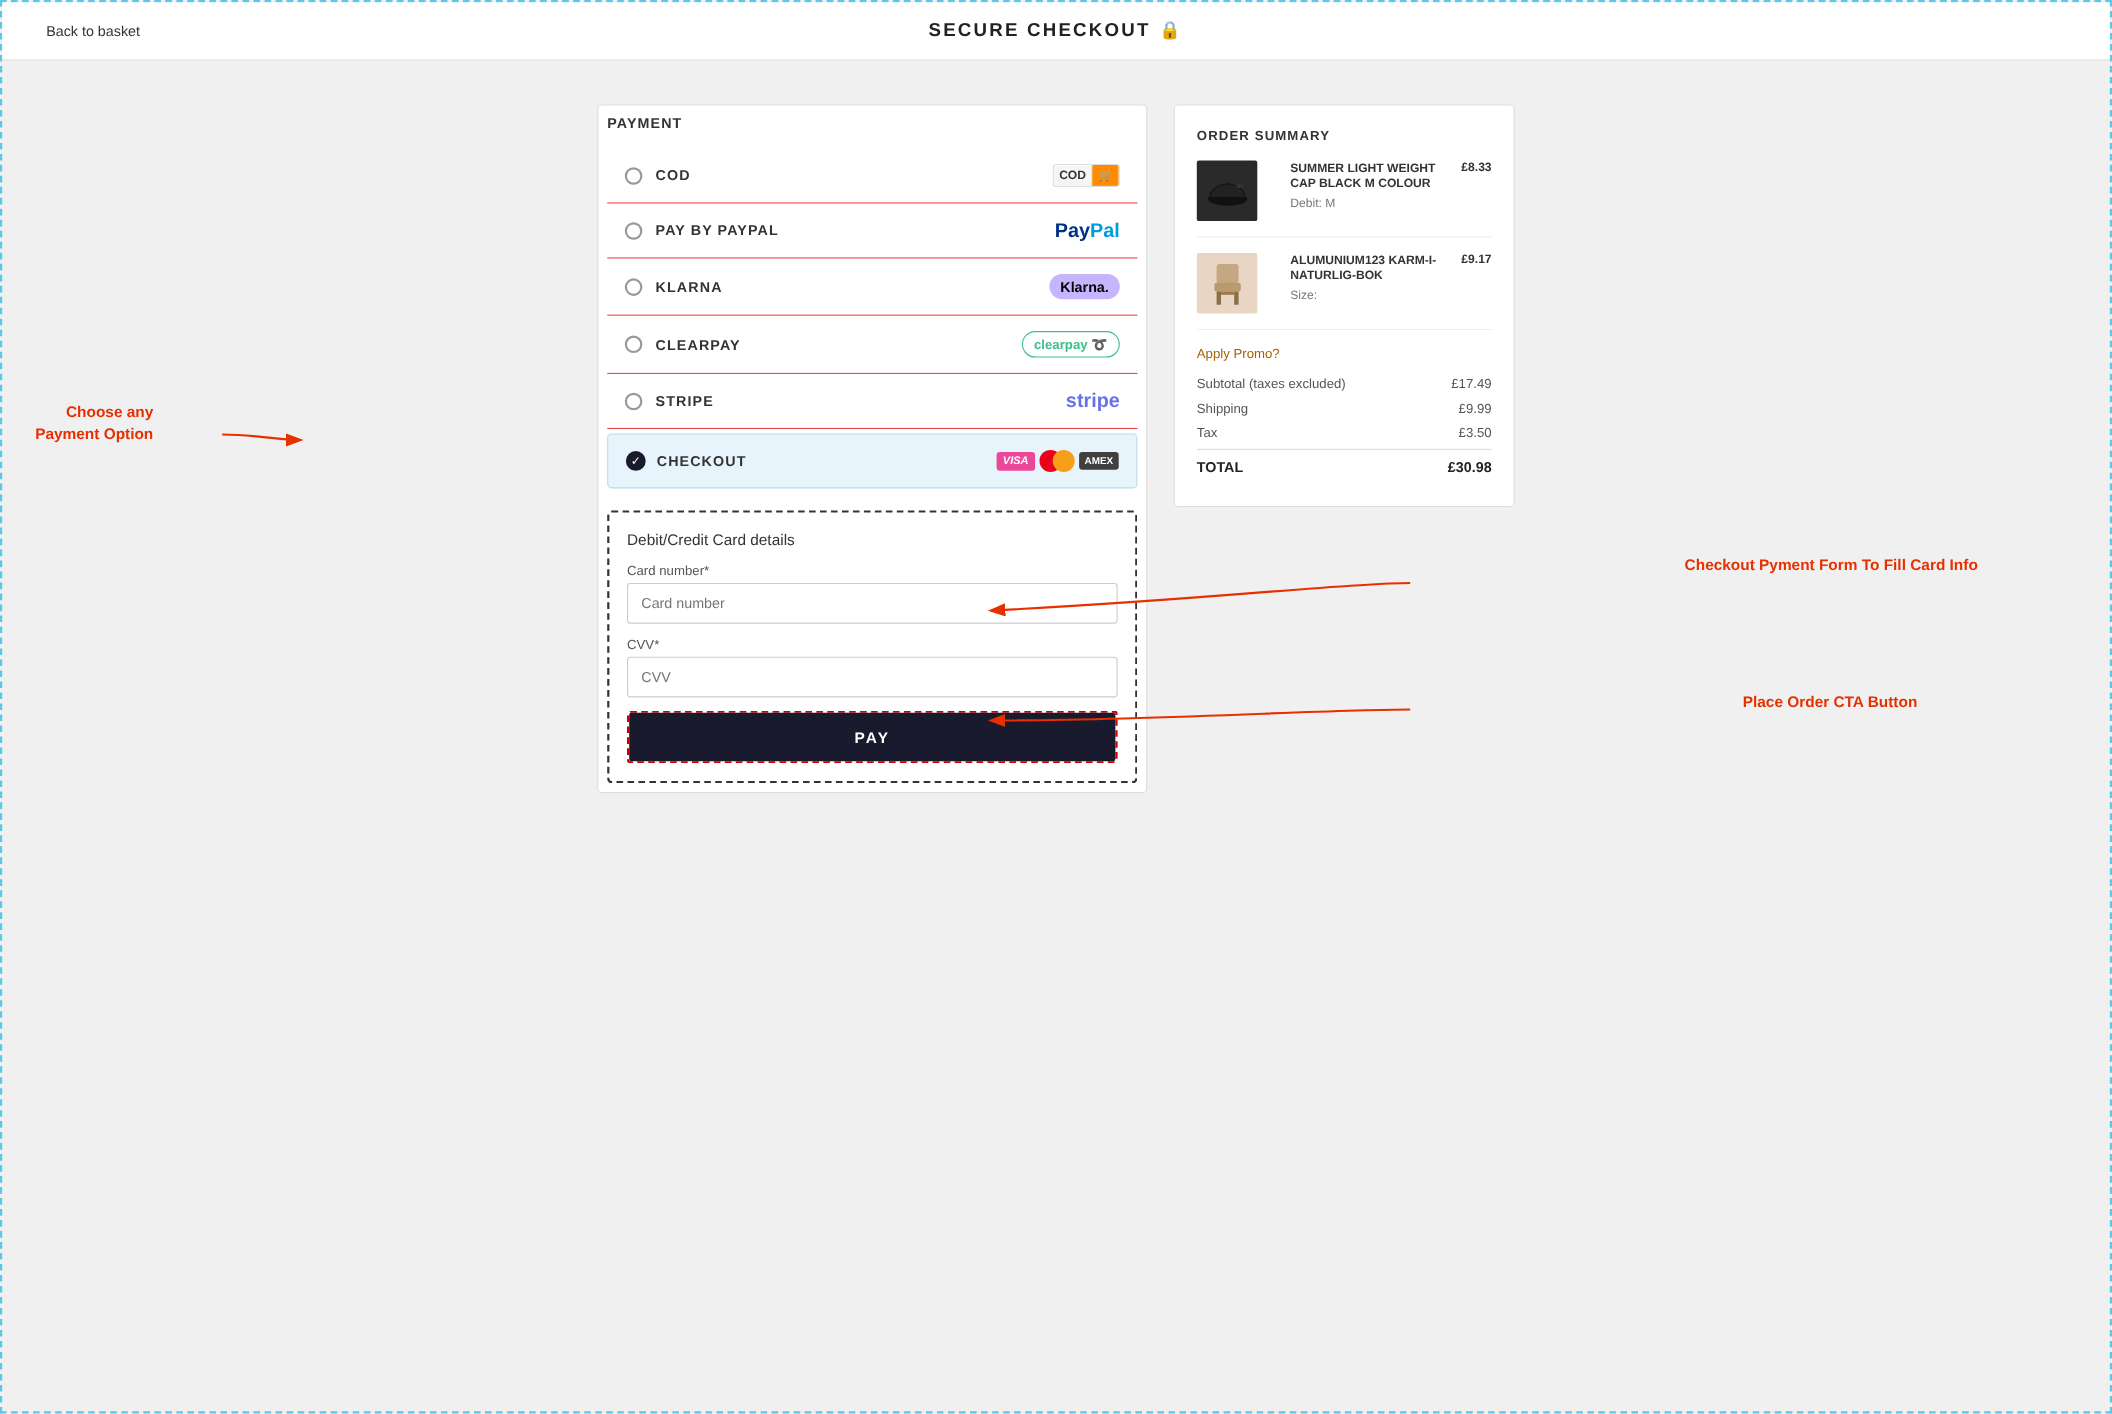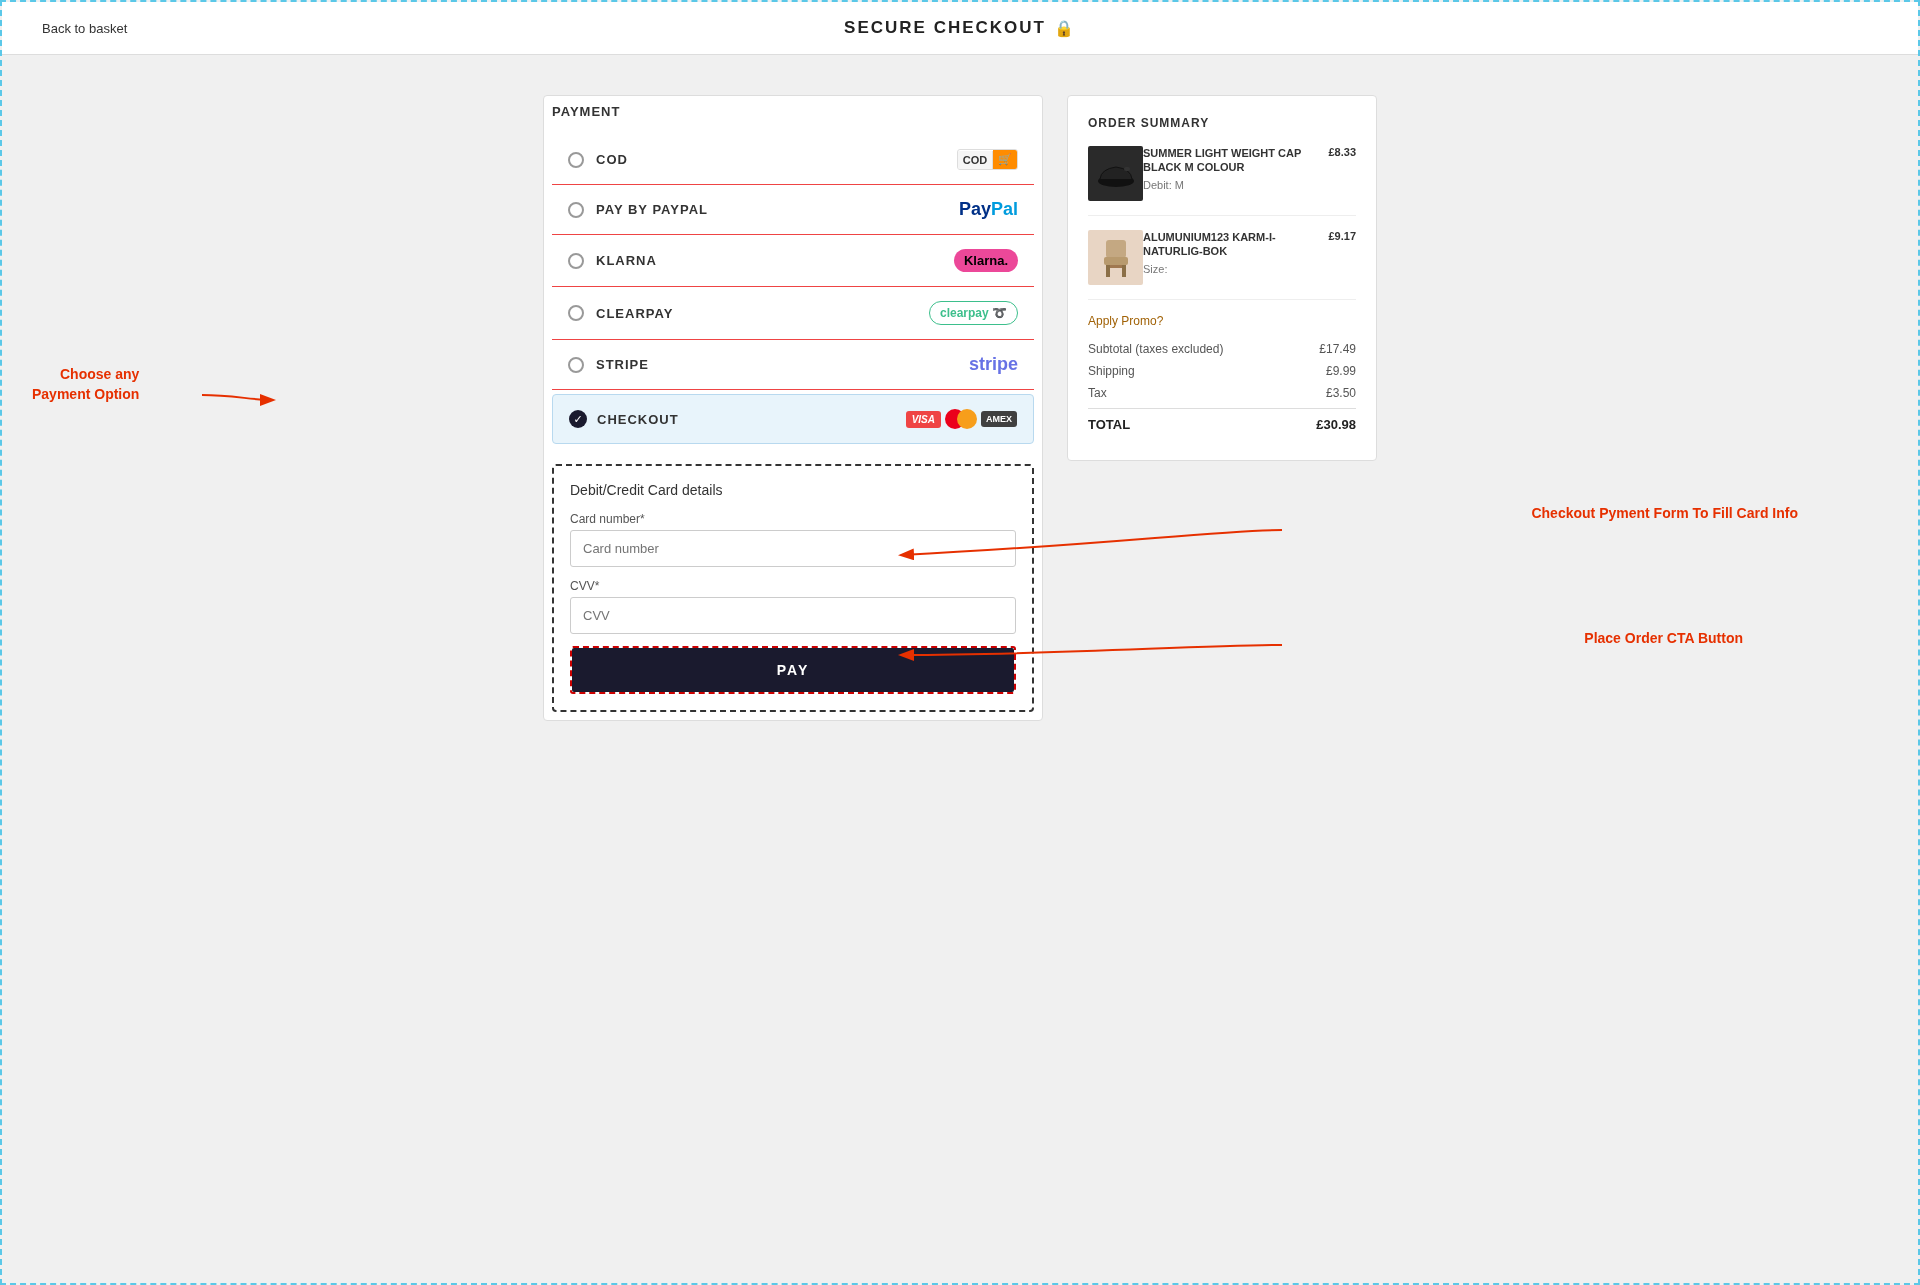--- a/index.html
+++ b/index.html
@@ -156,21 +156,21 @@
     
     .paypal-logo {
       font-size: 18px;
       font-weight: 700;
     }
     .paypal-pay { color: #003087; }
     .paypal-pal { color: #009cde; }
 
     
     .klarna-logo {
-      background: #ec4899;
+      background: #c4b5fd;
       padding: 4px 10px;
       border-radius: 20px;
       font-size: 13px;
       font-weight: 700;
       color: #000;
     }
 
     
     .clearpay-logo {
       border: 1px solid #3dbf8c;
@@ -191,21 +191,21 @@
       color: #6772e5;
     }
 
     
     .card-logos {
       display: flex;
       align-items: center;
       gap: 4px;
     }
     .visa-badge {
-      background: #ef4444;
+      background: #ec4899;
       color: #fff;
       font-size: 10px;
       font-weight: 700;
       font-style: italic;
       padding: 3px 6px;
       border-radius: 3px;
     }
     .mc-badge {
       display: flex;
       position: relative;
@@ -294,21 +294,21 @@
     }
     .order-summary-title {
       font-size: 12px;
       font-weight: 700;
       color: #333;
       letter-spacing: 1px;
       margin-bottom: 16px;
     }
     .order-item {
       display: flex;
-      gap: 0;
+      gap: 30px;
       margin-bottom: 14px;
       padding-bottom: 14px;
       border-bottom: 1px solid #eee;
     }
     .order-item:last-of-type {
       border-bottom: none;
     }
     .item-thumb {
       width: 55px;
       height: 55px;

